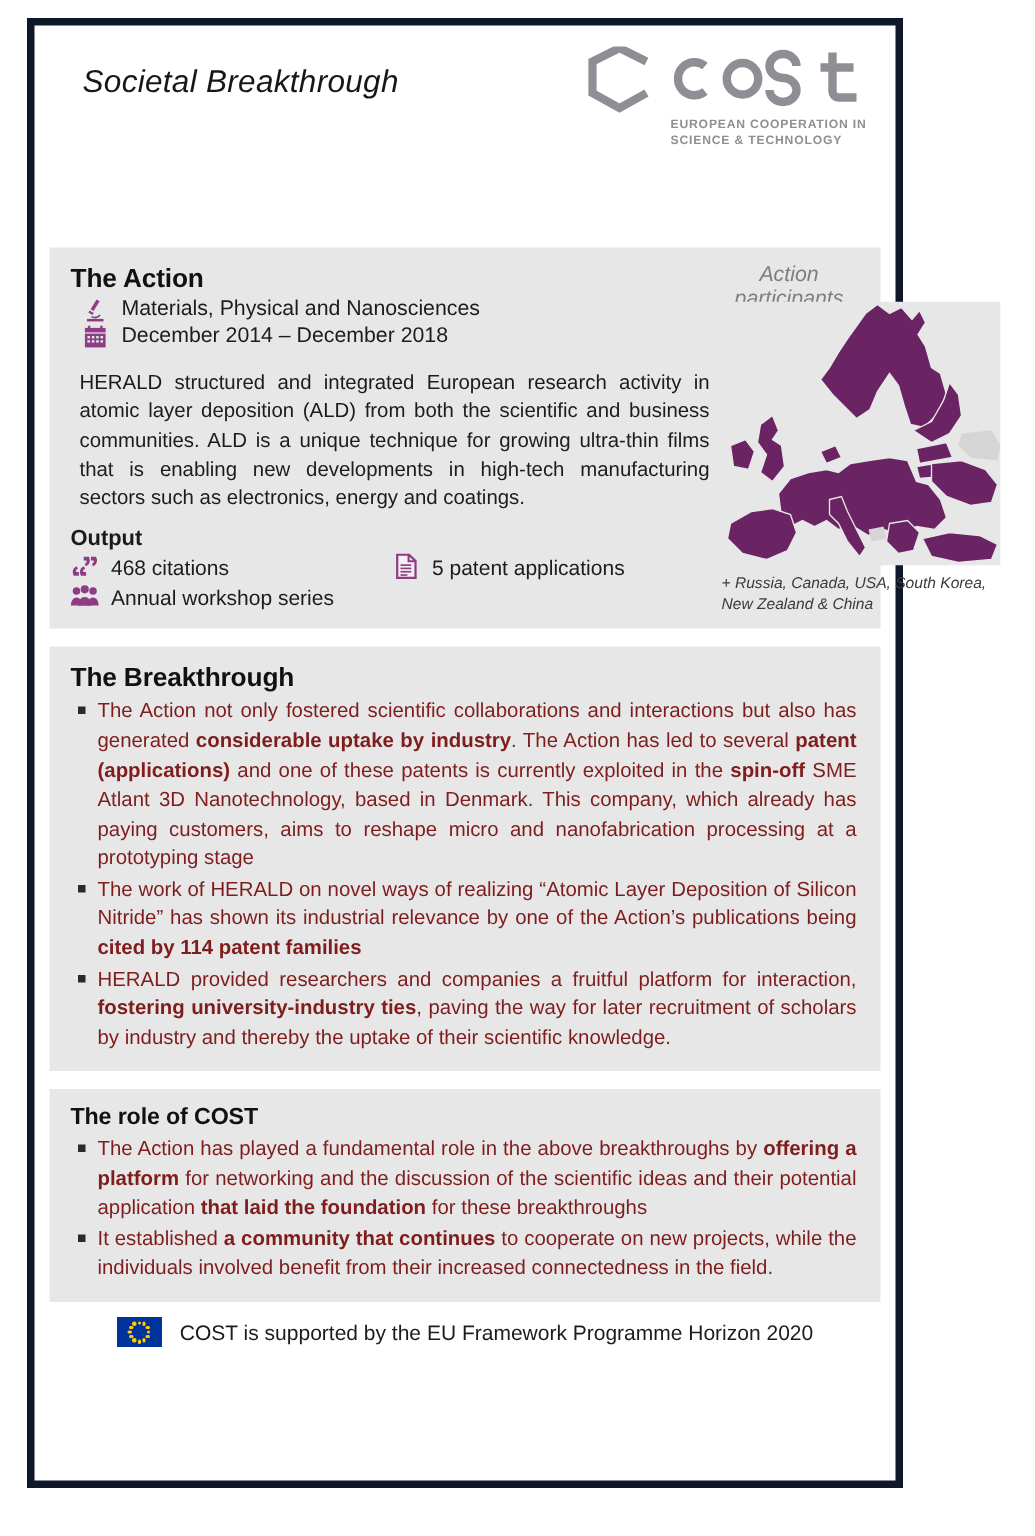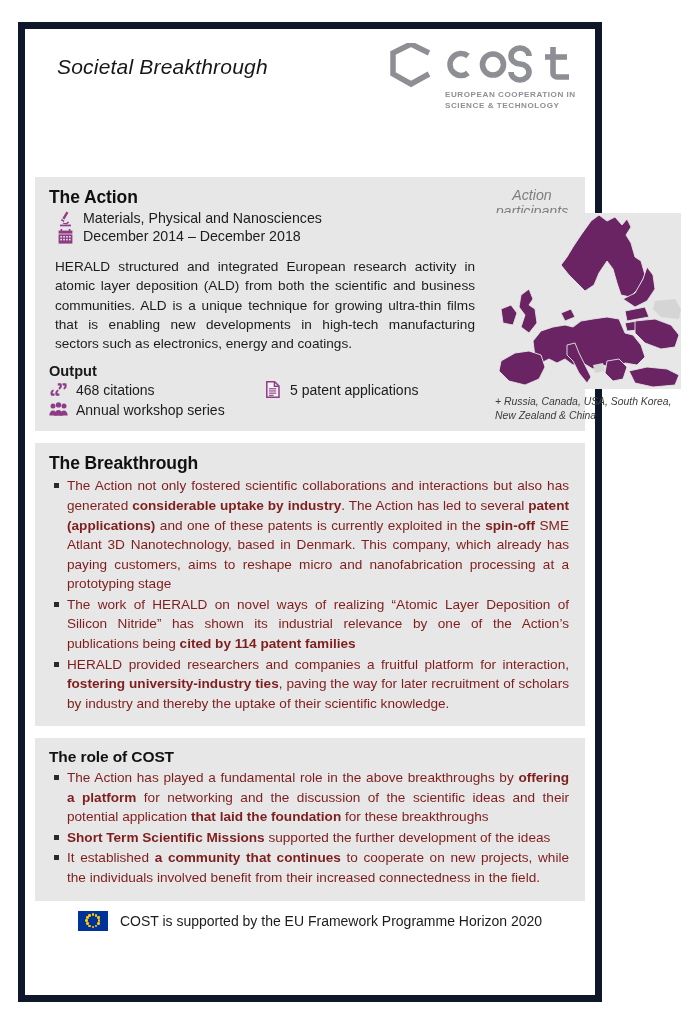--- a/index.html
+++ b/index.html
@@ -1,37 +1,37 @@
 <!DOCTYPE html>
 <html><head>
 <meta charset="utf-8">
 <style>
   html,body{margin:0;padding:0;background:#ffffff;}
   body{width:690px;height:1024px;font-family:"Liberation Sans",sans-serif;color:#1a1a1a;}
   .page{position:relative;width:690px;height:1024px;background:#fff;box-sizing:border-box;}
-  .frame{position:absolute;left:18px;top:22px;width:584px;height:980px;border:7px solid #0f172a;box-sizing:border-box;background:#fff;}
+  .frame{position:absolute;left:18px;top:12px;width:584px;height:980px;border:5px solid #0f172a;box-sizing:border-box;background:#fff;}
   .inner{position:absolute;left:0;top:0;right:0;bottom:0;padding:0 10px;box-sizing:border-box;}
 
   
   .header{position:relative;height:148px;}
   .kicker{position:absolute;left:22px;top:26px;font-size:21px;font-style:italic;letter-spacing:.2px;color:#171717;}
   .maintitle{position:absolute;left:22px;top:72px;right:8px;font-size:21.5px;font-weight:bold;line-height:1.32;color:#111;letter-spacing:-.2px;}
   .logo{position:absolute;right:8px;top:10px;width:190px;height:78px;}
   .logo .hex{position:absolute;left:0;top:4px;}
   .logo .word{position:absolute;left:54px;top:4px;}
   .logo .sub{position:absolute;left:58px;top:50px;width:132px;color:#8e8e95;font-size:8.1px;letter-spacing:.55px;line-height:1.38;font-weight:bold;text-align:left;}
 
   
   .panel{background:#e7e7e7;padding:10px 14px 12px 14px;box-sizing:border-box;}
   .panel + .panel{margin-top:12px;}
   .ph{font-size:17.5px;font-weight:bold;color:#111;margin:0 0 2px 0;letter-spacing:-.1px;}
   .ph.small{font-size:15.5px;}
 
   
-  .action-wrap{display:flex;gap:12px;}
+  .action-wrap{display:flex;}
   .action-left{width:432px;flex:0 0 432px;}
   .action-right{flex:1;position:relative;padding-left:6px;}
 
   .metaline{display:flex;align-items:flex-start;gap:9px;margin:1px 0 0 8px;font-size:14.2px;color:#1c1c1c;}
   .metaline .ic{width:17px;height:17px;flex:0 0 17px;display:flex;align-items:center;justify-content:center;}
 
   .body-para{margin:12px 6px 0 6px;font-size:13.6px;line-height:1.42;text-align:justify;color:#1c1c1c;}
   .body-para b{font-weight:normal;}
 
   .out-h{margin:10px 0 1px 0;font-size:14.6px;font-weight:bold;}
@@ -227,21 +227,20 @@
             <li>The Action not only fostered scientific collaborations and interactions but also has generated <b>considerable uptake by industry</b>. The Action has led to several <b>patent (applications)</b> and one of these patents is currently exploited in the <b>spin-off</b>  SME Atlant 3D Nanotechnology, based in Denmark. This company, which already has paying customers, aims to reshape micro and nanofabrication processing at a prototyping stage</li>
             <li>The work of HERALD on novel ways of realizing “Atomic Layer Deposition of Silicon Nitride” has shown its industrial relevance by one of the Action’s publications being <b>cited by 114 patent families</b></li>
             <li>HERALD provided researchers and companies a fruitful platform for interaction, <b>fostering university-industry ties</b>, paving the way for later recruitment of scholars by industry and thereby the uptake of their scientific knowledge.</li>
           </ul>
   </div>
 
   <div class="panel">
     <div class="ph small">The role of COST</div>
     <ul class="bl">
             <li>The Action has played a fundamental role in the above breakthroughs by <b>offering a platform</b> for networking and the discussion of the scientific ideas and their potential application <b>that laid the foundation</b> for these breakthroughs</li>
-            <li><b>Short Term Scientific Missions</b> supported the further development of the ideas</li>
             <li>It established <b>a community that continues</b> to cooperate on new projects, while the individuals involved benefit from their increased connectedness in the field.</li>
           </ul>
   </div>
 
   <div class="footer">
     <span class="euflag">
             <span class="star" style="left: 13.7px; top: 2.5px;"></span>
             <span class="star" style="left: 16.8px; top: 3.33064px;"></span>
             <span class="star" style="left: 19.0694px; top: 5.6px;"></span>
             <span class="star" style="left: 19.9px; top: 8.7px;"></span>

